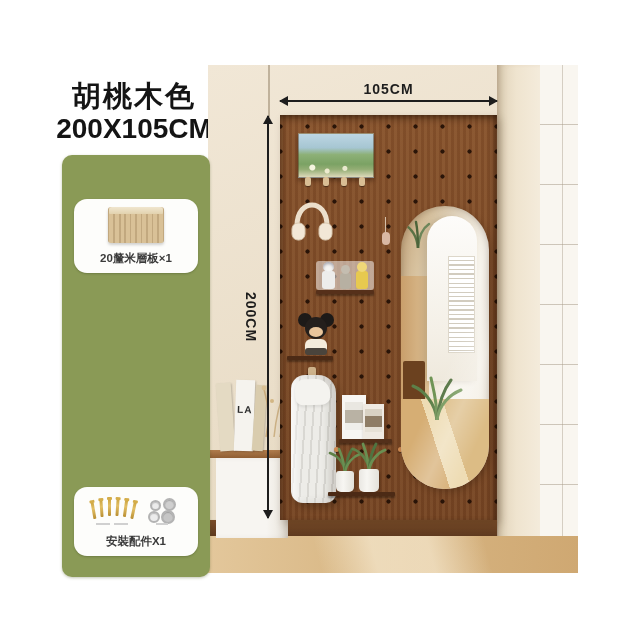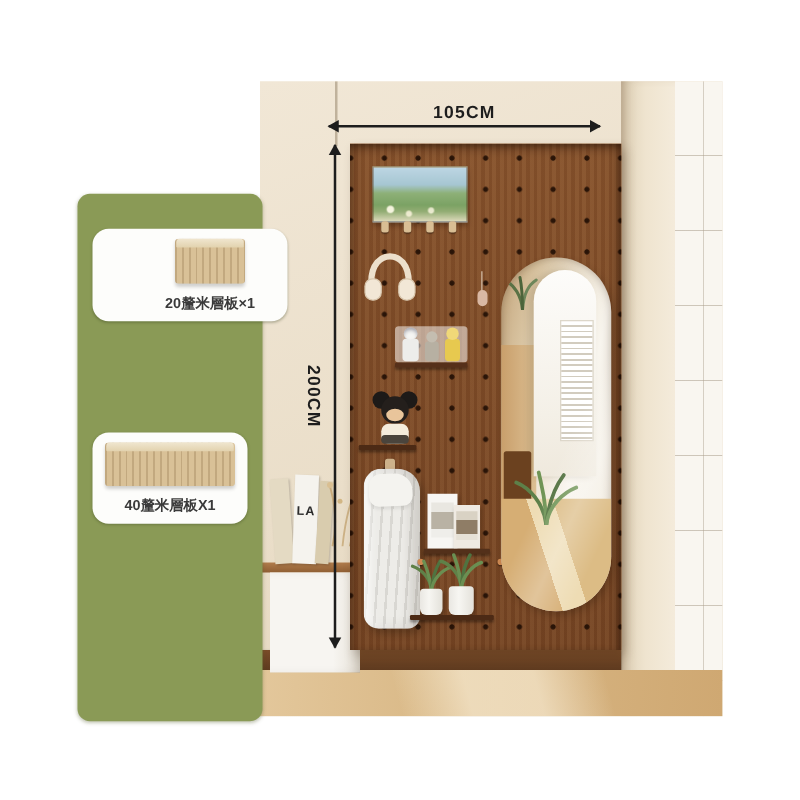--- a/index.html
+++ b/index.html
@@ -34,21 +34,21 @@
     background-color:#7c4a26;
     background-image:
       radial-gradient(circle,rgba(32,14,4,.9) 1.8px,transparent 2.4px),
       repeating-linear-gradient(90deg,rgba(255,220,170,.05) 0 3px,rgba(60,25,8,.08) 3px 6px),
       linear-gradient(180deg,#86522c,#744423);
     background-size:27px 25px,auto,auto;background-position:14px 24px,0 0,0 0;
     box-shadow:inset 0 7px 9px -5px rgba(20,8,2,.6),inset -7px 0 9px -6px rgba(20,8,2,.5),
                inset 7px 0 9px -6px rgba(20,8,2,.35),3px 4px 8px rgba(60,40,20,.25);}
 
   
-  .dim-w{position:absolute;left:55px;top:16px;width:217px;text-align:center;color:#1d1d1d;}
+  .dim-w{position:absolute;left:72px;top:16px;width:217px;text-align:center;color:#1d1d1d;}
   .dim-w-label{font-size:14px;font-weight:600;letter-spacing:1px;}
   .dim-w-line{position:relative;height:2px;background:#1d1d1d;margin-top:3px;}
   .dim-w-line::before{content:"";position:absolute;left:-1px;top:-4px;
       border-top:5px solid transparent;border-bottom:5px solid transparent;border-right:9px solid #1d1d1d;}
   .dim-w-line::after{content:"";position:absolute;right:-1px;top:-4px;
       border-top:5px solid transparent;border-bottom:5px solid transparent;border-left:9px solid #1d1d1d;}
   .dim-v{position:absolute;left:37px;top:51px;width:26px;height:402px;color:#1d1d1d;}
   .dim-v-line{position:absolute;left:22px;top:0;bottom:0;width:2px;background:#1d1d1d;}
   .dim-v-line::before{content:"";position:absolute;top:-1px;left:-4px;
       border-left:5px solid transparent;border-right:5px solid transparent;border-bottom:9px solid #1d1d1d;}
@@ -135,21 +135,21 @@
   .book-1{left:10px;top:318px;width:15px;height:68px;background:#e4dac3;transform:rotate(-4deg);}
   .book-2{left:27px;top:315px;width:19px;height:71px;background:#f5f3ee;transform:rotate(2deg);}
   .book-2 .book-text{position:absolute;left:2px;top:24px;font-size:10px;font-weight:700;color:#2c2c2c;letter-spacing:1px;}
   .book-3{left:46px;top:320px;width:11px;height:66px;background:#d9ccae;transform:rotate(4deg);}
   .flowers-svg{position:absolute;left:52px;top:314px;}
 
   
   .parts-panel{position:absolute;left:62px;top:155px;width:148px;height:422px;background:#8a9a56;border-radius:10px;box-shadow:0 1px 3px rgba(80,90,40,.35);}
   .part-card{position:absolute;left:12px;width:124px;background:#fdfdfb;border-radius:13px;
     display:flex;flex-direction:column;align-items:center;justify-content:flex-end;box-shadow:0 1px 2px rgba(50,60,25,.3);}
-  .c1{top:28px;height:74px;padding-left:32px;}.c2{top:112px;height:74px;}.c3{top:191px;height:73px;}
+  .c1{top:44px;height:74px;}.c2{top:112px;height:74px;}.c3{top:191px;height:73px;}
   .c4{top:269px;height:58px;}.c5{top:332px;height:69px;}
   .card-icon-area{flex:1;display:flex;align-items:center;justify-content:center;width:100%;}
   .part-label{font-size:11.5px;font-weight:700;color:#3a3a3a;padding-bottom:7px;white-space:nowrap;}
   .stick-labels{display:flex;width:100%;justify-content:space-evenly;font-size:10px;font-weight:700;color:#3a3a3a;padding-bottom:6px;white-space:nowrap;}
 
   .board{position:relative;background-color:#d9c197;border-radius:3px;box-shadow:0 2px 3px rgba(0,0,0,.18);
     background-image:repeating-linear-gradient(90deg,rgba(125,95,55,.25) 0 1.5px,transparent 1.5px 5.5px);}
   .board::before{content:"";position:absolute;left:1px;right:1px;top:0;height:7px;
     background:linear-gradient(180deg,#f0e6cf,#e2d2ae);border-radius:3px 3px 1px 1px;}
   .b20{width:56px;height:36px;}.b30{width:80px;height:37px;}.b40{width:104px;height:35px;}
@@ -172,20 +172,24 @@
   .w1{left:66px;top:6px;width:7px;height:7px;}.w2{left:79px;top:4px;width:9px;height:9px;background:#cfcfcf;}
   .w3{left:64px;top:17px;width:8px;height:8px;}.w4{left:77px;top:16px;width:10px;height:10px;background:#c6c6c6;}
   .hw-mark{position:absolute;height:2px;background:#d0d0d0;}
   .hm1{left:12px;top:29px;width:14px;}.hm2{left:30px;top:29px;width:14px;}.hm3{left:72px;top:29px;width:12px;}
 </style>
 </head>
 <body>
 
 <div class="canvas">
 
+  <div class="title">
+    <div class="line1">胡桃木色</div>
+    <div class="line2">200X105CM</div>
+  </div>
 
   <div class="photo">
     <div class="corner-line"></div>
     <div class="column"></div>
     <div class="tiles"></div>
     <div class="baseboard"></div>
     <div class="floor"></div>
 
     <div class="cabinet-top"></div>
     <div class="cabinet-front"></div>
@@ -293,23 +297,37 @@
   <div class="parts-panel">
 
     <div class="part-card c1">
       <div class="card-icon-area">
         <div class="board b20"></div>
       </div>
       <div class="part-label">20釐米層板×1</div>
     </div>
 
 
-    <div class="part-card c3">
+
+
+    <div class="part-card c5">
       <div class="card-icon-area">
-        <div class="board b40"></div>
+        <div class="hardware">
+          <div class="screw s1"></div>
+          <div class="screw s2"></div>
+          <div class="screw s3"></div>
+          <div class="screw s4"></div>
+          <div class="screw s5"></div>
+          <div class="screw s6"></div>
+          <div class="washer w1"></div>
+          <div class="washer w2"></div>
+          <div class="washer w3"></div>
+          <div class="washer w4"></div>
+          <div class="hw-mark hm1"></div>
+          <div class="hw-mark hm2"></div>
+          <div class="hw-mark hm3"></div>
+        </div>
       </div>
-      <div class="part-label">40釐米層板X1</div>
-    </div>
-
-
+      <div class="part-label">安裝配件X1</div>
+    </div>
 
   </div>
 </div>
 
 </body></html>

